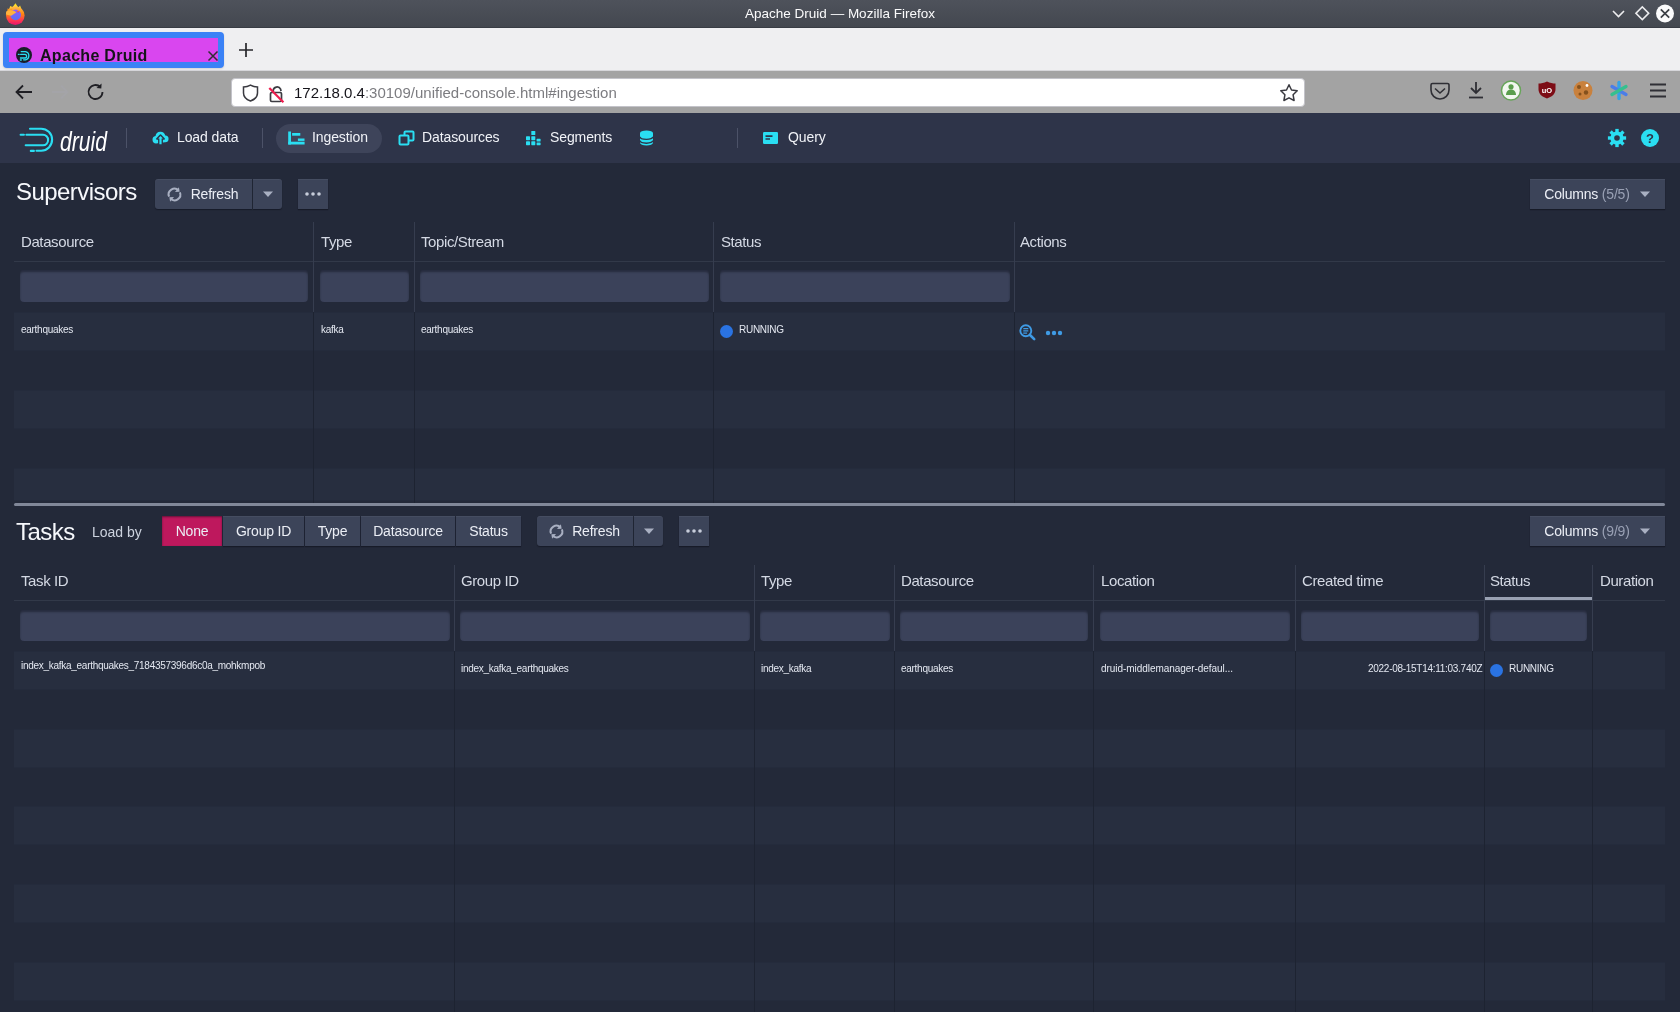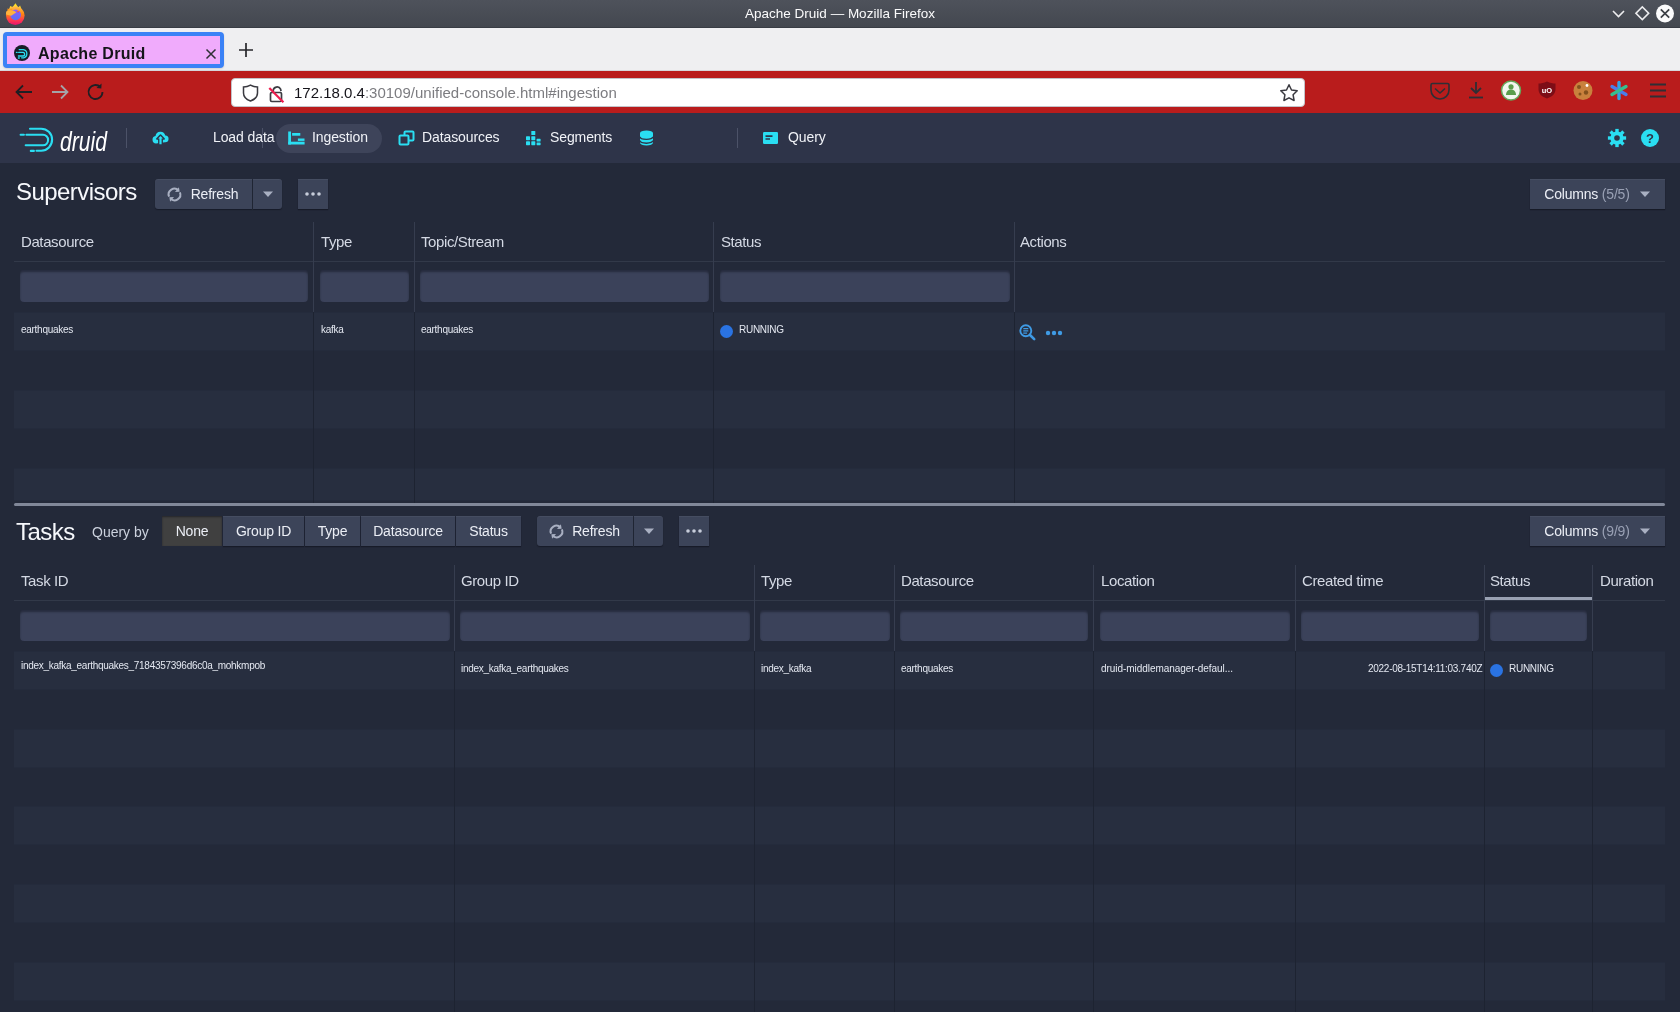--- a/index.html
+++ b/index.html
@@ -5,23 +5,23 @@
 * { margin:0; padding:0; box-sizing:border-box; }
 html,body { width:1680px; height:1012px; overflow:hidden; font-family:"Liberation Sans", sans-serif; background:#232939; }
 .abs { position:absolute; }
 svg { position:absolute; overflow:visible; }
 
 
 #titlebar { position:absolute; left:0; top:0; width:1680px; height:28px;
   background:linear-gradient(#4e525b,#43474f); box-shadow:inset 0 -1px 0 #383c44; }
 #titletext { position:absolute; width:100%; top:6px; text-align:center; color:#fbfbfc; font-size:13.5px; }
 #tabbar { position:absolute; left:0; top:28px; width:1680px; height:43px; background:#efeff1; border-bottom:1px solid #d6d6da; }
-#tab { position:absolute; left:3px; top:4px; width:221px; height:36px; background:#f0abfc; border:4px solid #3b82f6; border-radius:4px; box-shadow:0 1px 2px rgba(0,0,0,.12); }
+#tab { position:absolute; left:3px; top:4px; width:221px; height:36px; background:#d946ef; border:6px solid #3b82f6; border-radius:4px; box-shadow:0 1px 2px rgba(0,0,0,.12); }
 #tabtitle { position:absolute; left:31px; top:9px; font-size:16px; font-weight:700; color:#15141a; letter-spacing:.3px;}
-#urlbar { position:absolute; left:0; top:71px; width:1680px; height:42px; background:#b91c1c; }
+#urlbar { position:absolute; left:0; top:71px; width:1680px; height:42px; background:#a3a3a3; }
 #urlinput { position:absolute; left:231px; top:7px; width:1074px; height:29px; background:#ffffff; border:1px solid #c3c3c9; border-radius:4px; }
 #urltext { position:absolute; left:62px; top:5px; font-size:15px; color:#15141a; }
 #urltext span { color:#7c7c80; }
 
 
 #dheader { position:absolute; left:0; top:113px; width:1680px; height:50px; background:#2e3449; }
 .navitem { position:absolute; top:16px; height:20px; color:#f0f2f7; font-size:14px; letter-spacing:-.1px; }
 .navsep { position:absolute; top:15px; width:1px; height:20px; background:#4c5268; }
 #ingpill { position:absolute; left:276px; top:11px; width:106px; height:29px; background:#3e445a; border-radius:15px; }
 
@@ -186,21 +186,21 @@
   <div class="navsep" style="left:126px;"></div>
   <div class="navsep" style="left:262px;"></div>
   <div class="navsep" style="left:737px;"></div>
   <div id="ingpill"></div>
 
   <svg width="17" height="16" style="left:152px; top:130px; top:17px;" viewBox="0 0 17 16">
     <path d="M4 13.5 a3.8 3.8 0 0 1 -.5 -7.5 a5 5 0 0 1 9.8 -.5 a3.4 3.4 0 0 1 -.3 6.8 z" fill="#2adef2"></path>
     <path d="M8.5 5 l3.6 3.9 h-2 v5 h-3.2 v-5 h-2z" fill="#2e3449" stroke="#2e3449" stroke-width="1.6" stroke-linejoin="round"></path>
     <path d="M8.5 6 l2.4 2.6 h-1.3 v5.6 h-2.2 v-5.6 h-1.3z" fill="#2adef2"></path>
   </svg>
-  <div class="navitem" style="left:177px;margin-left:36px;">Load data</div>
+  <div class="navitem" style="left:177px;">Load data</div>
 
   <svg width="17" height="16" style="left:288px; top:132px; top:17.5px;" viewBox="0 0 17 16">
     <g fill="#2adef2">
       <rect x="0.2" y="0.5" width="2.8" height="13"></rect>
       <rect x="0.2" y="10.7" width="16.4" height="2.8"></rect>
       <rect x="4.1" y="2" width="8.2" height="2.7"></rect>
       <rect x="9.9" y="7.5" width="6.6" height="2.4"></rect>
     </g>
   </svg>
   <div class="navitem" style="left:312px;">Ingestion</div>
@@ -332,22 +332,22 @@
   <div class="collineL" style="left:713px; top:59px; height:90px;"></div>
   <div class="collineL" style="left:1014px; top:59px; height:90px;"></div>
   <div class="colline" style="left:313px; top:149px; height:191px;"></div>
   <div class="colline" style="left:414px; top:149px; height:191px;"></div>
   <div class="colline" style="left:713px; top:149px; height:191px;"></div>
   <div class="colline" style="left:1014px; top:149px; height:191px;"></div>
 
   <div class="abs" style="left:14px; top:340px; width:1651px; height:3px; background:#808798; border-radius:2px;"></div>
 
   <div class="sectitle" style="left:16px; top:357px;">Tasks</div>
-  <div class="abs" style="left:92px; top:362px; color:#ccd2de; font-size:14px; line-height:1;">Query by</div>
-  <div class="btn" style="left:162px; top:353px; width:60px; height:30px; background:#404040; box-shadow:inset 0 1px 2px rgba(9,12,20,.5);">None</div>
+  <div class="abs" style="left:92px; top:362px; color:#ccd2de; font-size:14px; line-height:1;">Load by</div>
+  <div class="btn" style="left:162px; top:353px; width:60px; height:30px; background:#be185d; box-shadow:inset 0 1px 2px rgba(9,12,20,.5);">None</div>
   <div class="btn" style="left:223px; top:353px; width:81px; height:30px;">Group ID</div>
   <div class="btn" style="left:305px; top:353px; width:55px; height:30px;">Type</div>
   <div class="btn" style="left:361px; top:353px; width:94px; height:30px;">Datasource</div>
   <div class="btn" style="left:456px; top:353px; width:65px; height:30px;">Status</div>
   <div class="btn" style="left:537px; top:353px; width:96px; height:30px; border-radius:3px 0 0 3px; padding-left:22px;">Refresh</div>
   <svg width="17" height="17" style="left:548px; top:360px;" viewBox="0 0 17 17">
     <g stroke="#a9b0c2" stroke-width="2" fill="none">
       <path d="M3.1 10.6 A5.7 5.7 0 0 1 12.6 4.6"></path>
       <path d="M13.9 6.4 A5.7 5.7 0 0 1 4.4 12.4"></path>
     </g>

